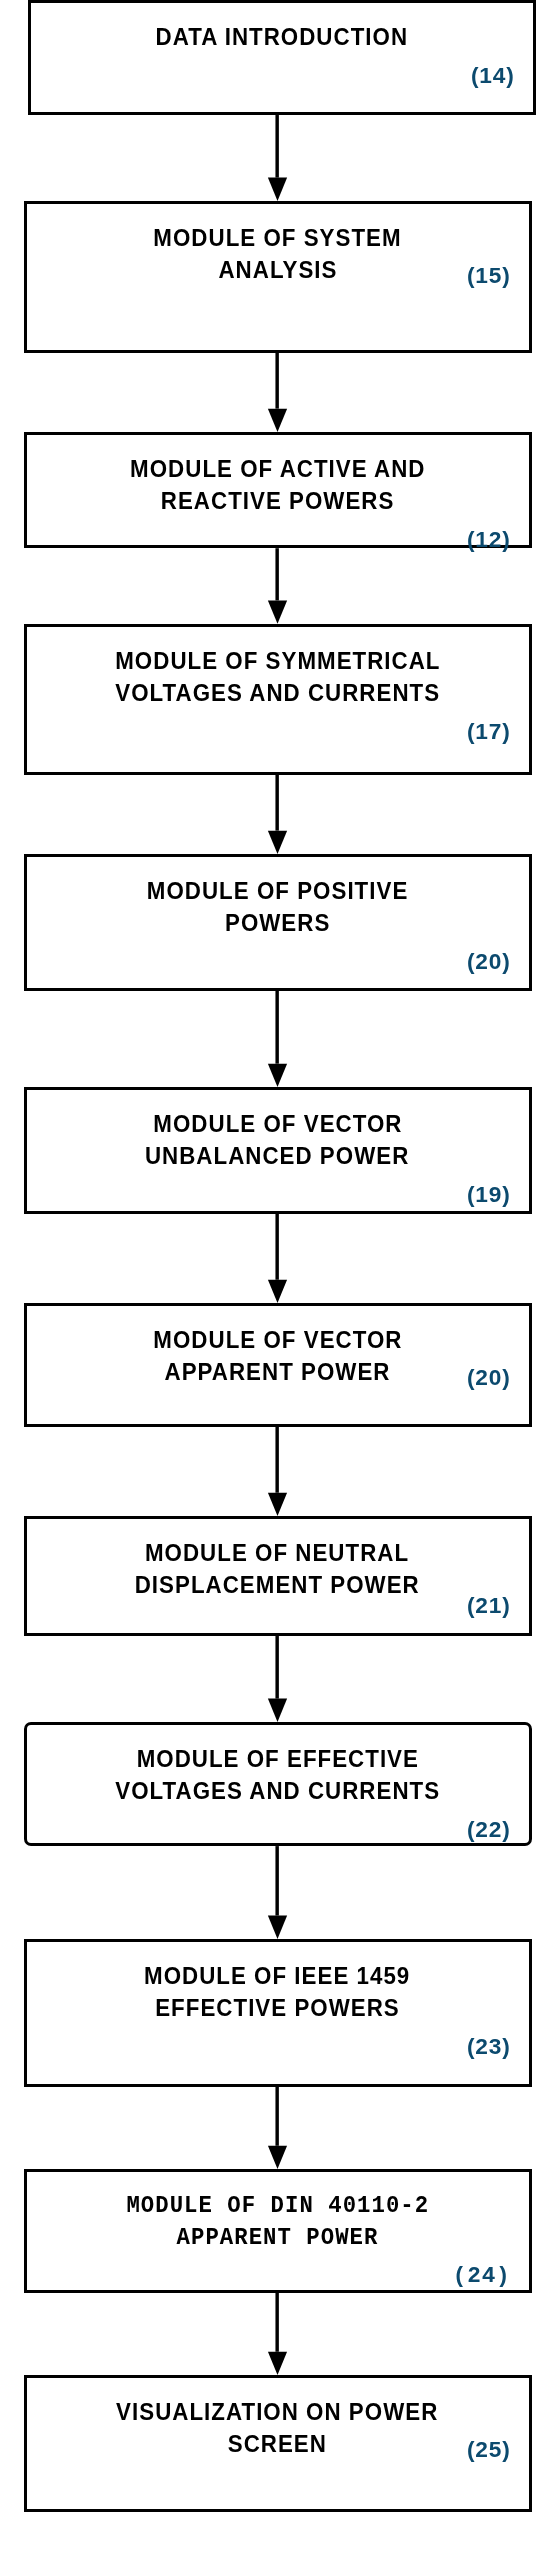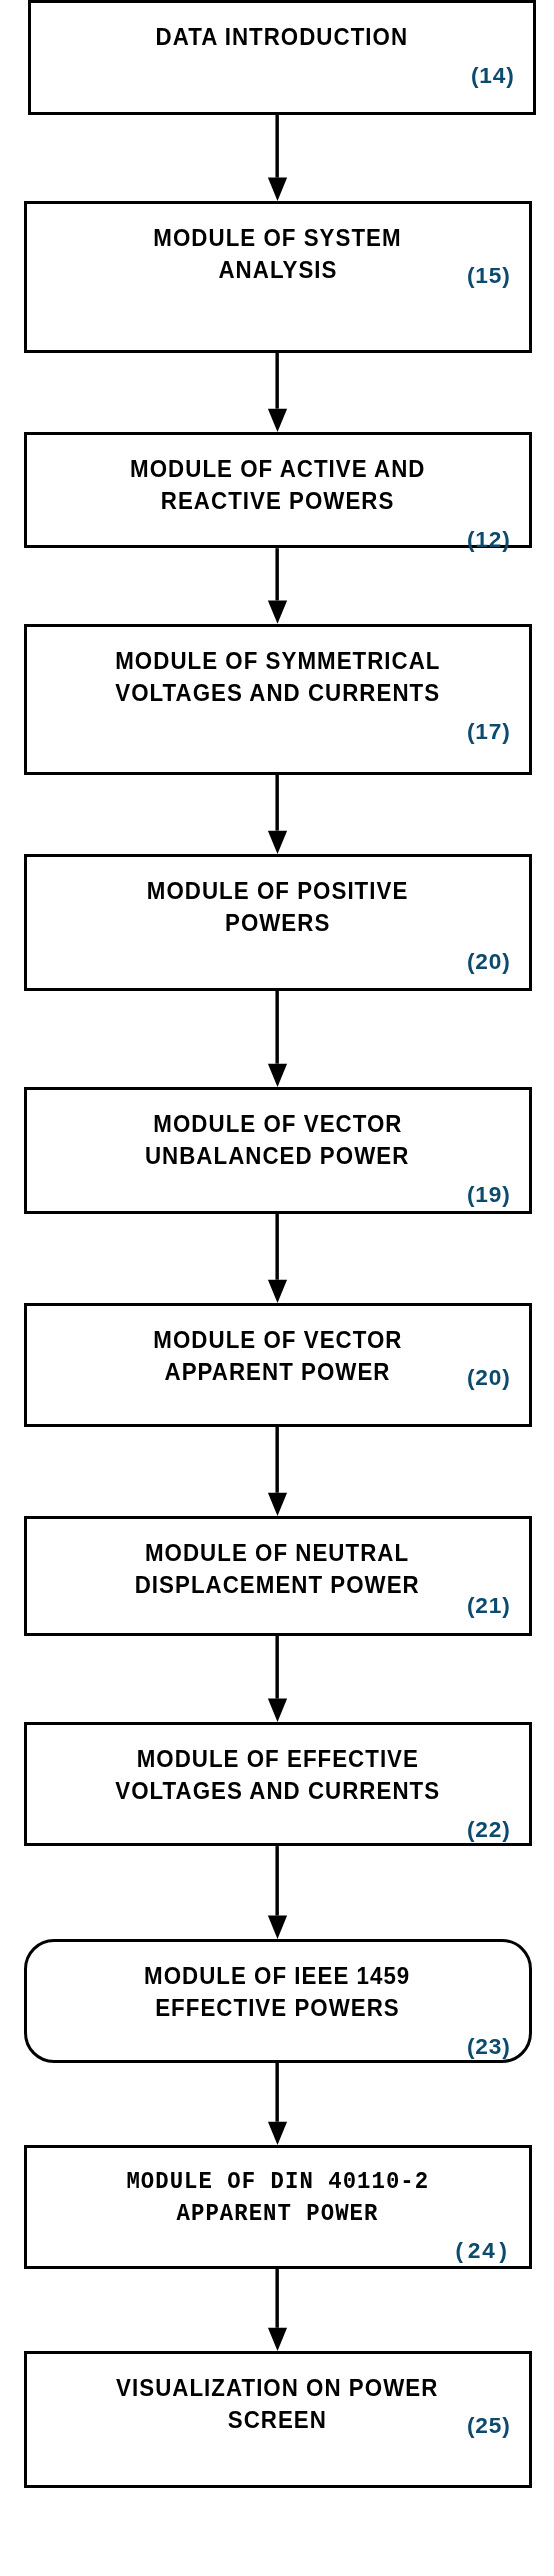--- a/index.html
+++ b/index.html
@@ -181,34 +181,34 @@
         <div class="node-line">DISPLACEMENT POWER</div>
       </div>
       <div class="node-ref ref-row-tight">(21)</div>
     </div>
     <div class="connector" style="height: 86px;">
       <svg width="33" height="86" viewBox="0 0 48 125">
         <rect x="21" y="0" width="5" height="91" fill="#000000"></rect>
         <polygon points="10,91 38,91 24,125" fill="#000000"></polygon>
       </svg>
     </div>
-    <div class="node" style="height: 124px;">
+    <div class="node" style="height: 124px; border-radius: 7px;">
       <div class="node-lines">
         <div class="node-line">MODULE OF EFFECTIVE</div>
         <div class="node-line">VOLTAGES AND CURRENTS</div>
       </div>
       <div class="node-ref ref-row-below">(22)</div>
     </div>
     <div class="connector" style="height: 93px;">
       <svg width="33" height="93" viewBox="0 0 48 135">
         <rect x="21" y="0" width="5" height="101" fill="#000000"></rect>
         <polygon points="10,101 38,101 24,135" fill="#000000"></polygon>
       </svg>
     </div>
-    <div class="node" style="height: 124px; border-radius: 30px;">
+    <div class="node" style="height: 148px;">
       <div class="node-lines">
         <div class="node-line">MODULE OF IEEE 1459</div>
         <div class="node-line">EFFECTIVE POWERS</div>
       </div>
       <div class="node-ref ref-row-below">(23)</div>
     </div>
     <div class="connector" style="height: 82px;">
       <svg width="33" height="82" viewBox="0 0 48 120">
         <rect x="21" y="0" width="5" height="86" fill="#000000"></rect>
         <polygon points="10,86 38,86 24,120" fill="#000000"></polygon>

